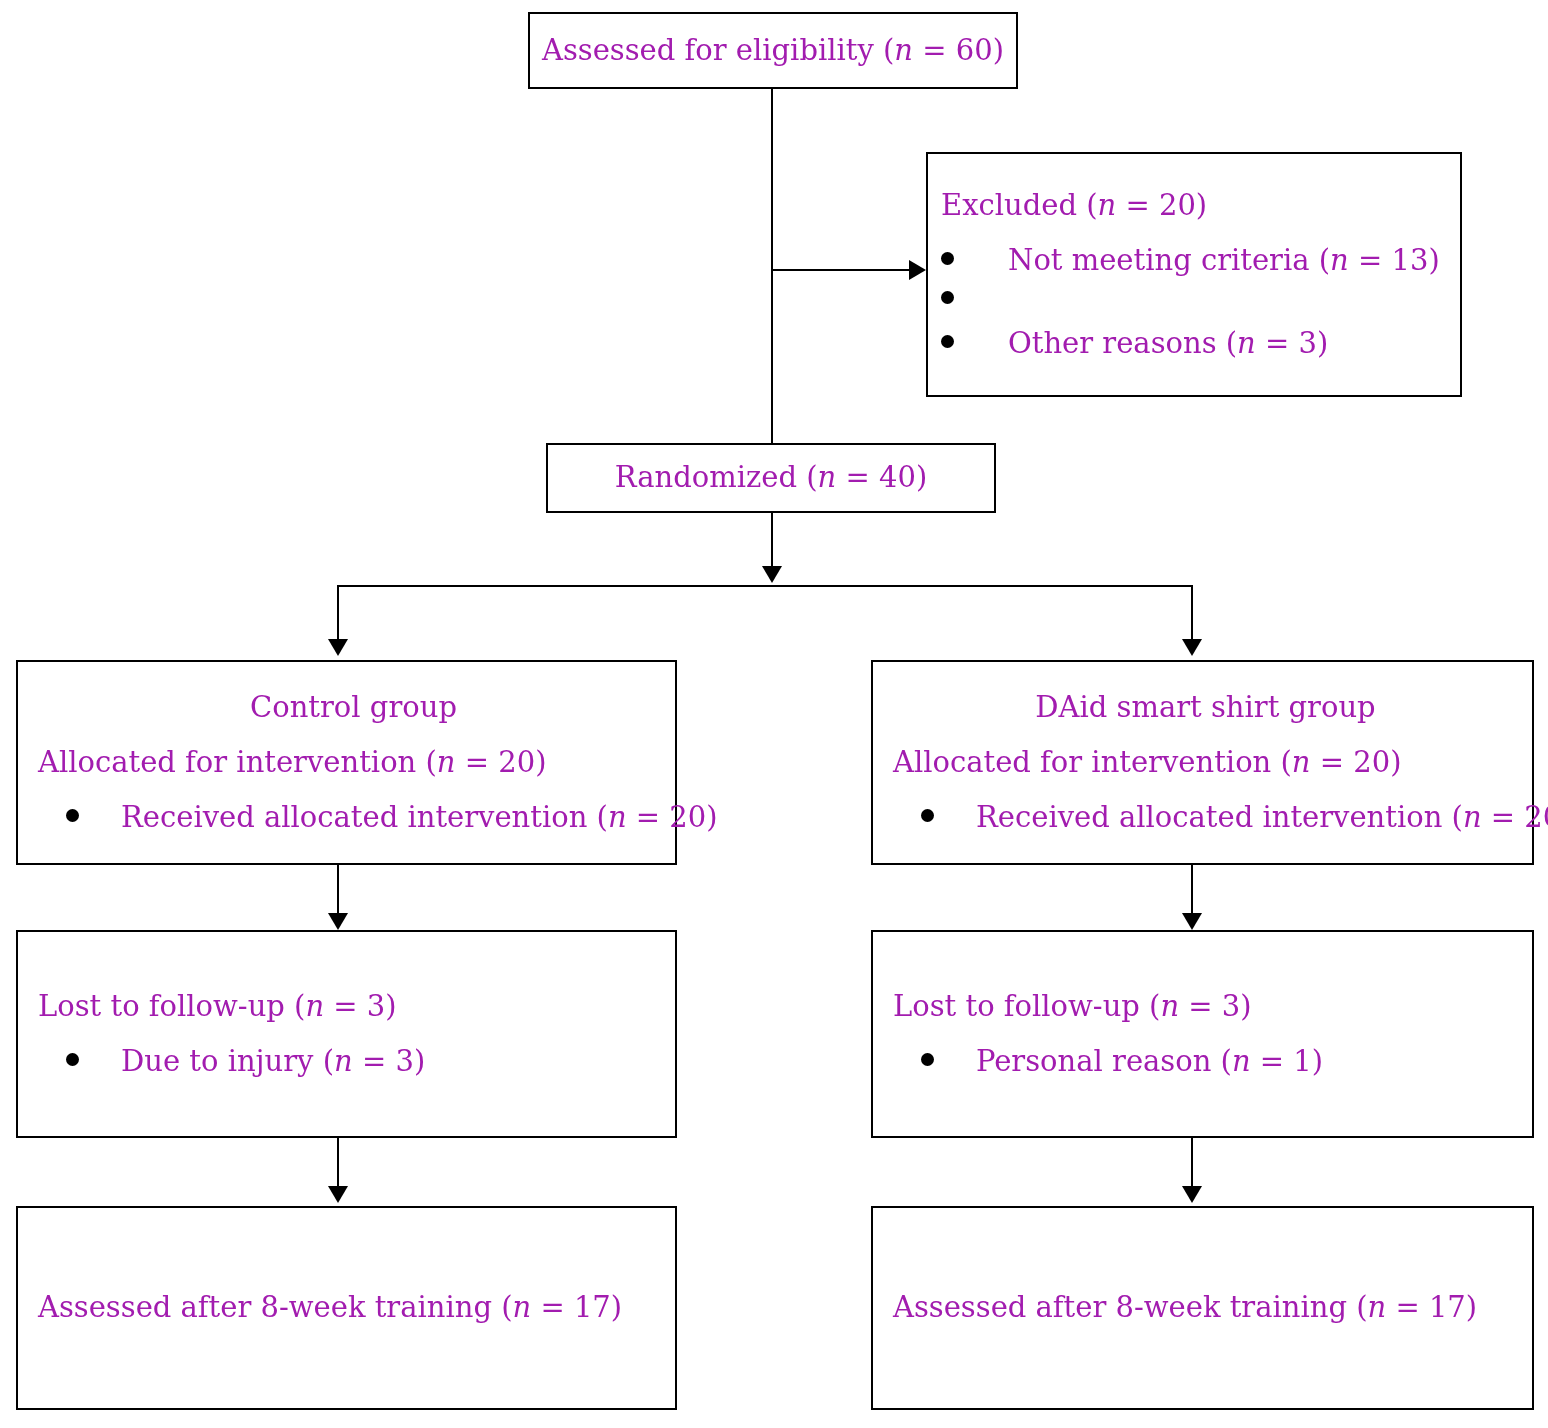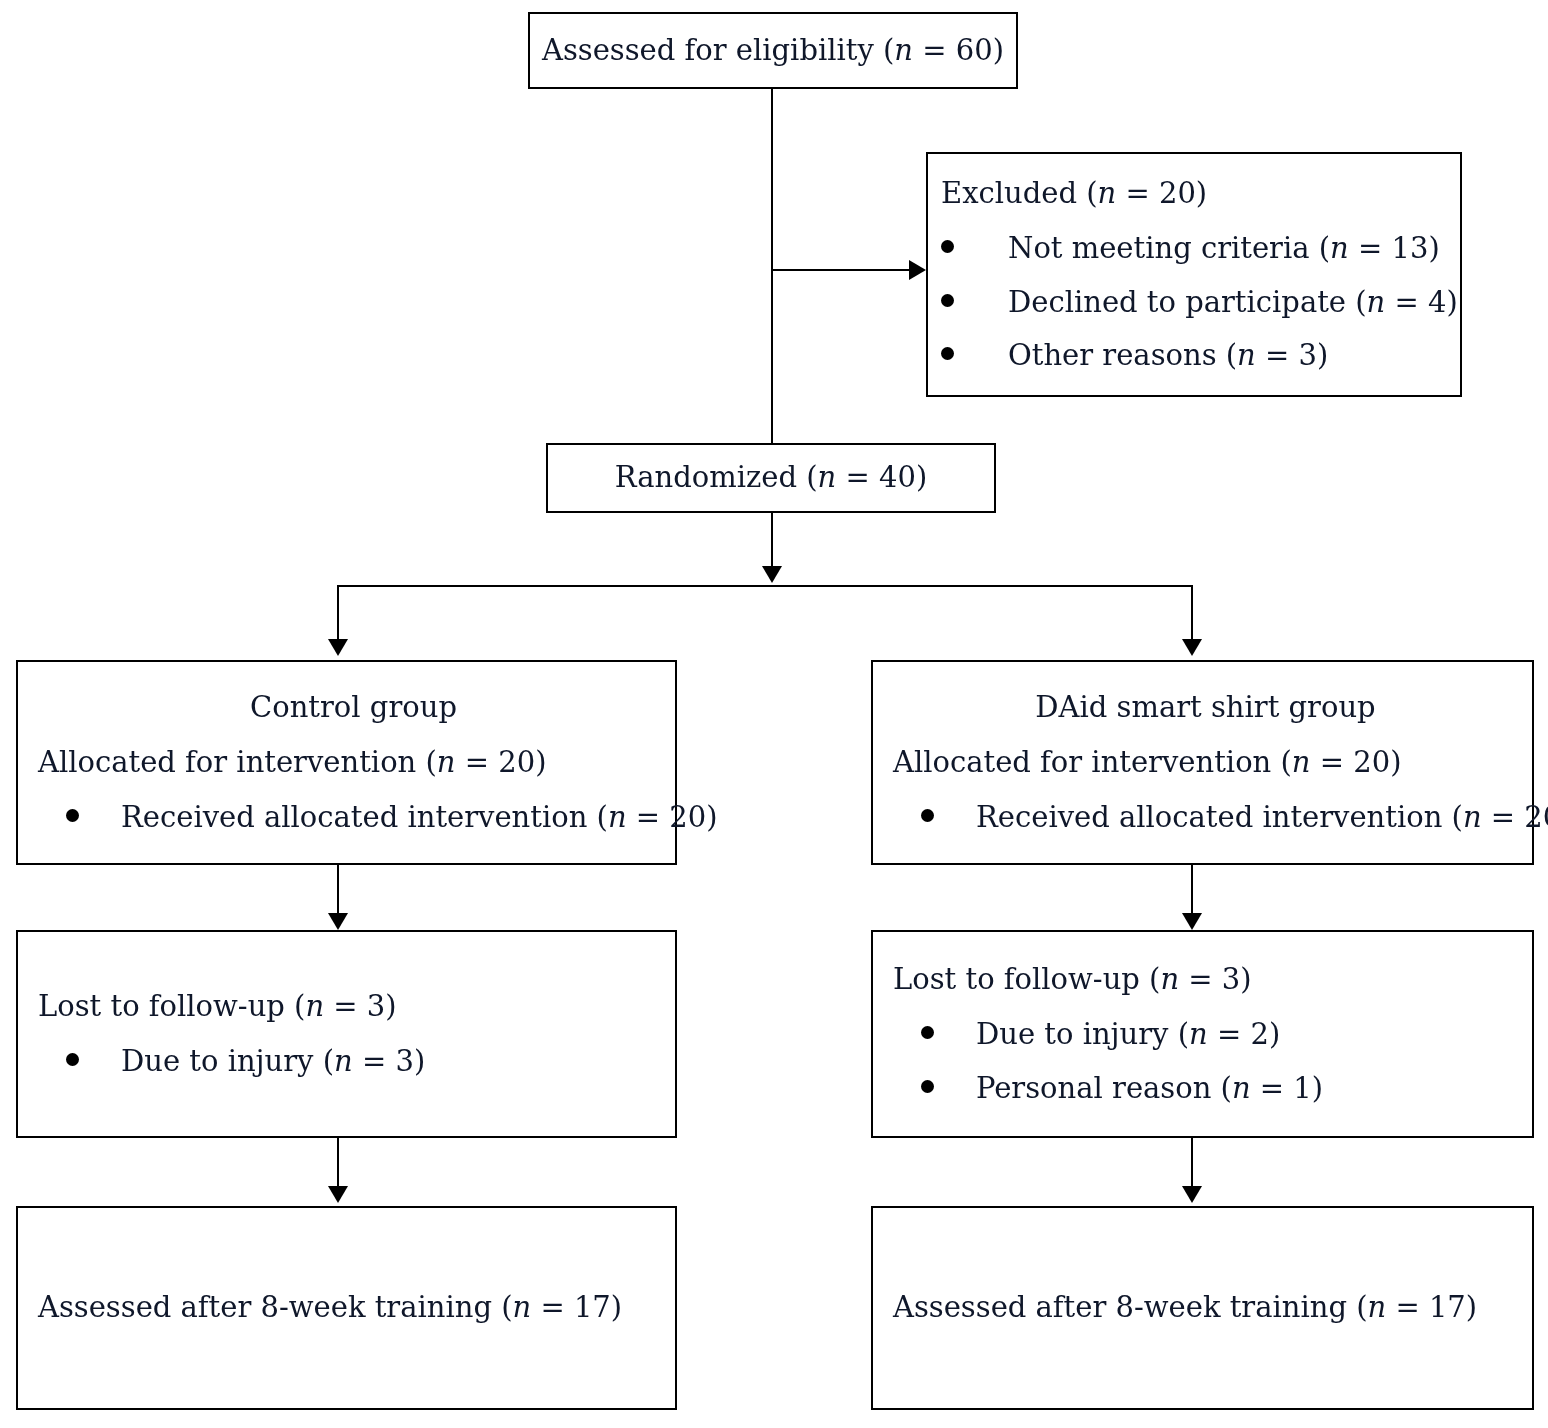--- a/index.html
+++ b/index.html
@@ -6,21 +6,21 @@
     margin: 0;
     padding: 0;
     background: #ffffff;
   }
   #canvas {
     position: relative;
     width: 1548px;
     height: 1428px;
     background: #ffffff;
     font-family: "DejaVu Serif", "Liberation Serif", serif;
-    color: #0f172a;
+    color: #a21caf;
     overflow: hidden;
   }
   .box {
     position: absolute;
     box-sizing: border-box;
     border: 2px solid #000000;
     background: #ffffff;
   }
   .box-inner {
     position: absolute;
@@ -113,23 +113,20 @@
       </div>
       <div class="gap-md"></div>
       <div class="line-text bullet-row" style="margin-bottom:16px;">
         <span class="bullet-dot"></span>
         <span class="bullet-text" style="margin-left:54px;">
           <span>Not meeting criteria (</span><span class="it">n</span><span> = 13)</span>
         </span>
       </div>
       <div class="line-text bullet-row" style="margin-bottom:16px;">
         <span class="bullet-dot"></span>
-        <span class="bullet-text" style="margin-left:54px;">
-          <span>Declined to participate (</span><span class="it">n</span><span> = 4)</span>
-        </span>
       </div>
       <div class="line-text bullet-row">
         <span class="bullet-dot"></span>
         <span class="bullet-text" style="margin-left:54px;text-align:right;">
           <span>Other reasons (</span><span class="it">n</span><span> = 3)</span>
         </span>
       </div>
     </div>
   </div>
 
@@ -200,26 +197,20 @@
         </span>
       </div>
     </div>
   </div>
 
   <div class="box" style="left:871px; top:930px; width:663px; height:208px;">
     <div class="box-inner" style="padding-left:20px; padding-right:14px;">
       <div class="line-text left-line" style="margin-bottom:18px;">
         <span>Lost to follow-up (</span><span class="it">n</span><span> = 3)</span>
       </div>
-      <div class="line-text bullet-row" style="margin-bottom:16px;">
-        <span class="bullet-dot" style="margin-left:28px;"></span>
-        <span class="bullet-text" style="margin-left:42px;">
-          <span>Due to injury (</span><span class="it">n</span><span> = 2)</span>
-        </span>
-      </div>
       <div class="line-text bullet-row">
         <span class="bullet-dot" style="margin-left:28px;"></span>
         <span class="bullet-text" style="margin-left:42px;">
           <span>Personal reason (</span><span class="it">n</span><span> = 1)</span>
         </span>
       </div>
     </div>
   </div>
 
   <div class="vline" style="left:337px; top:1138px; height:50px;"></div>

